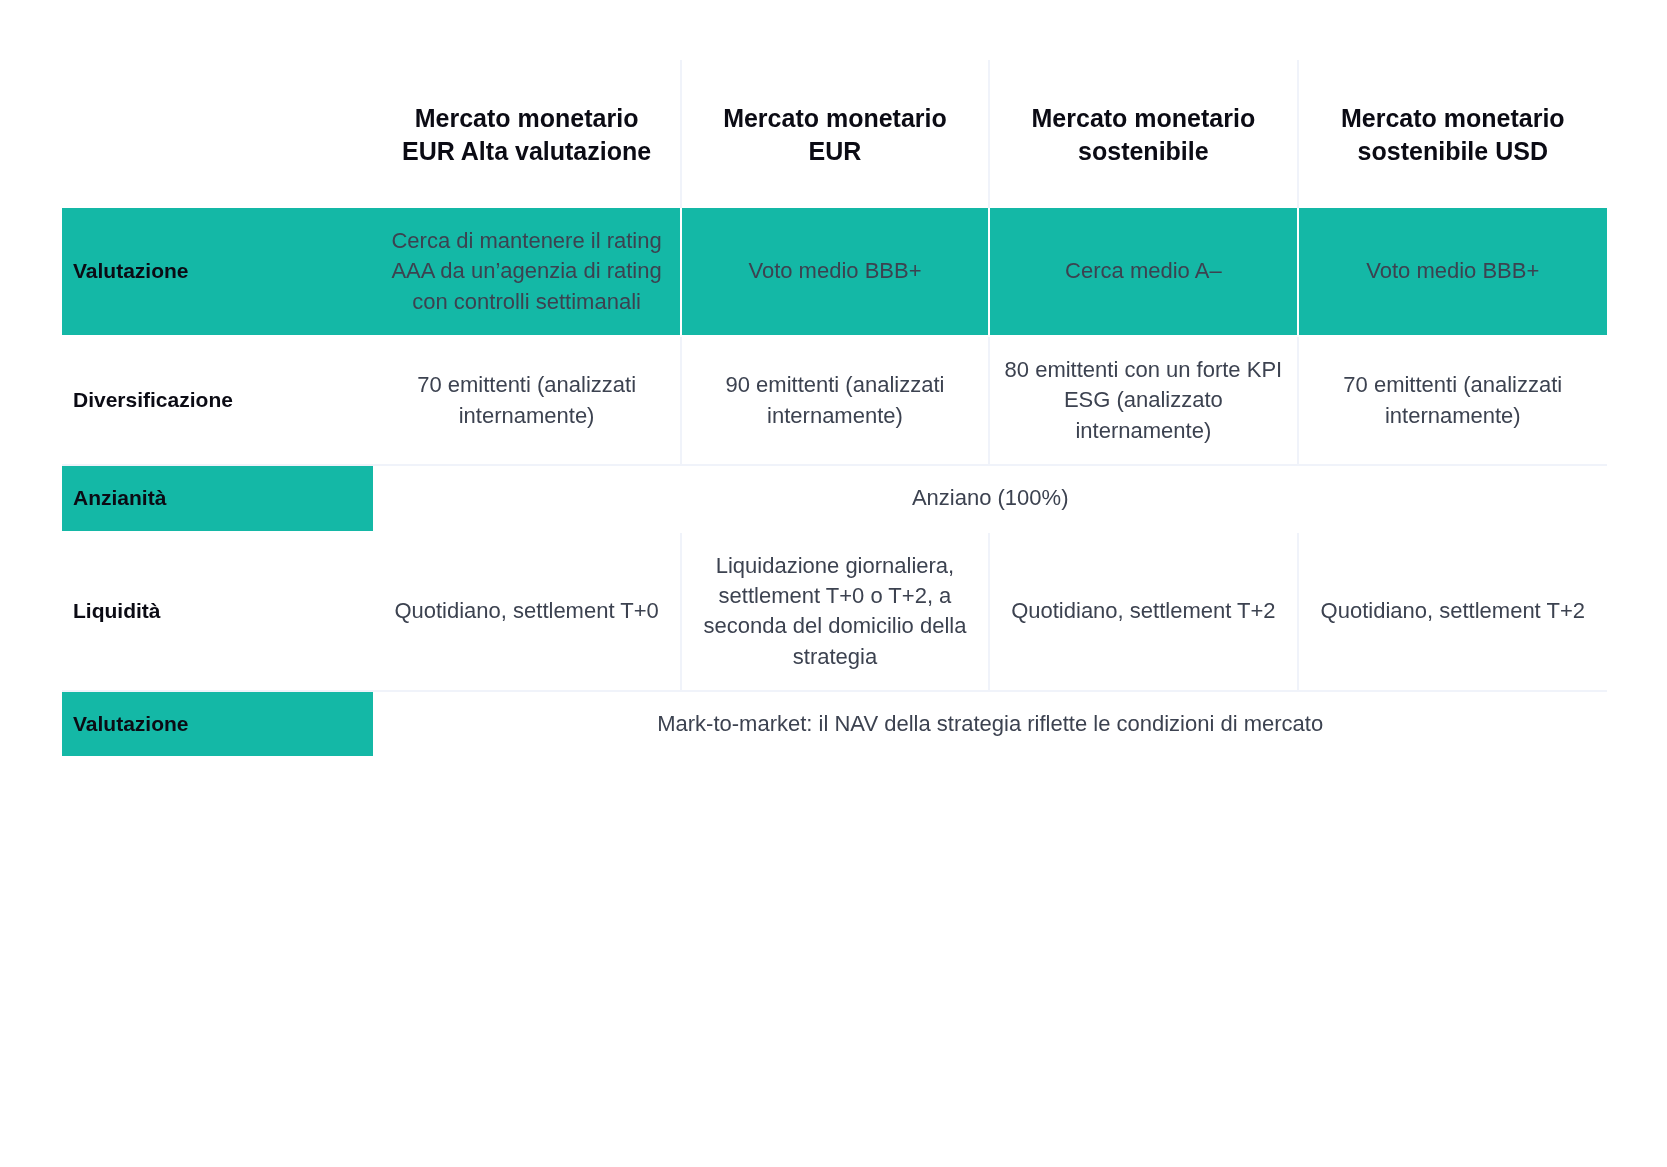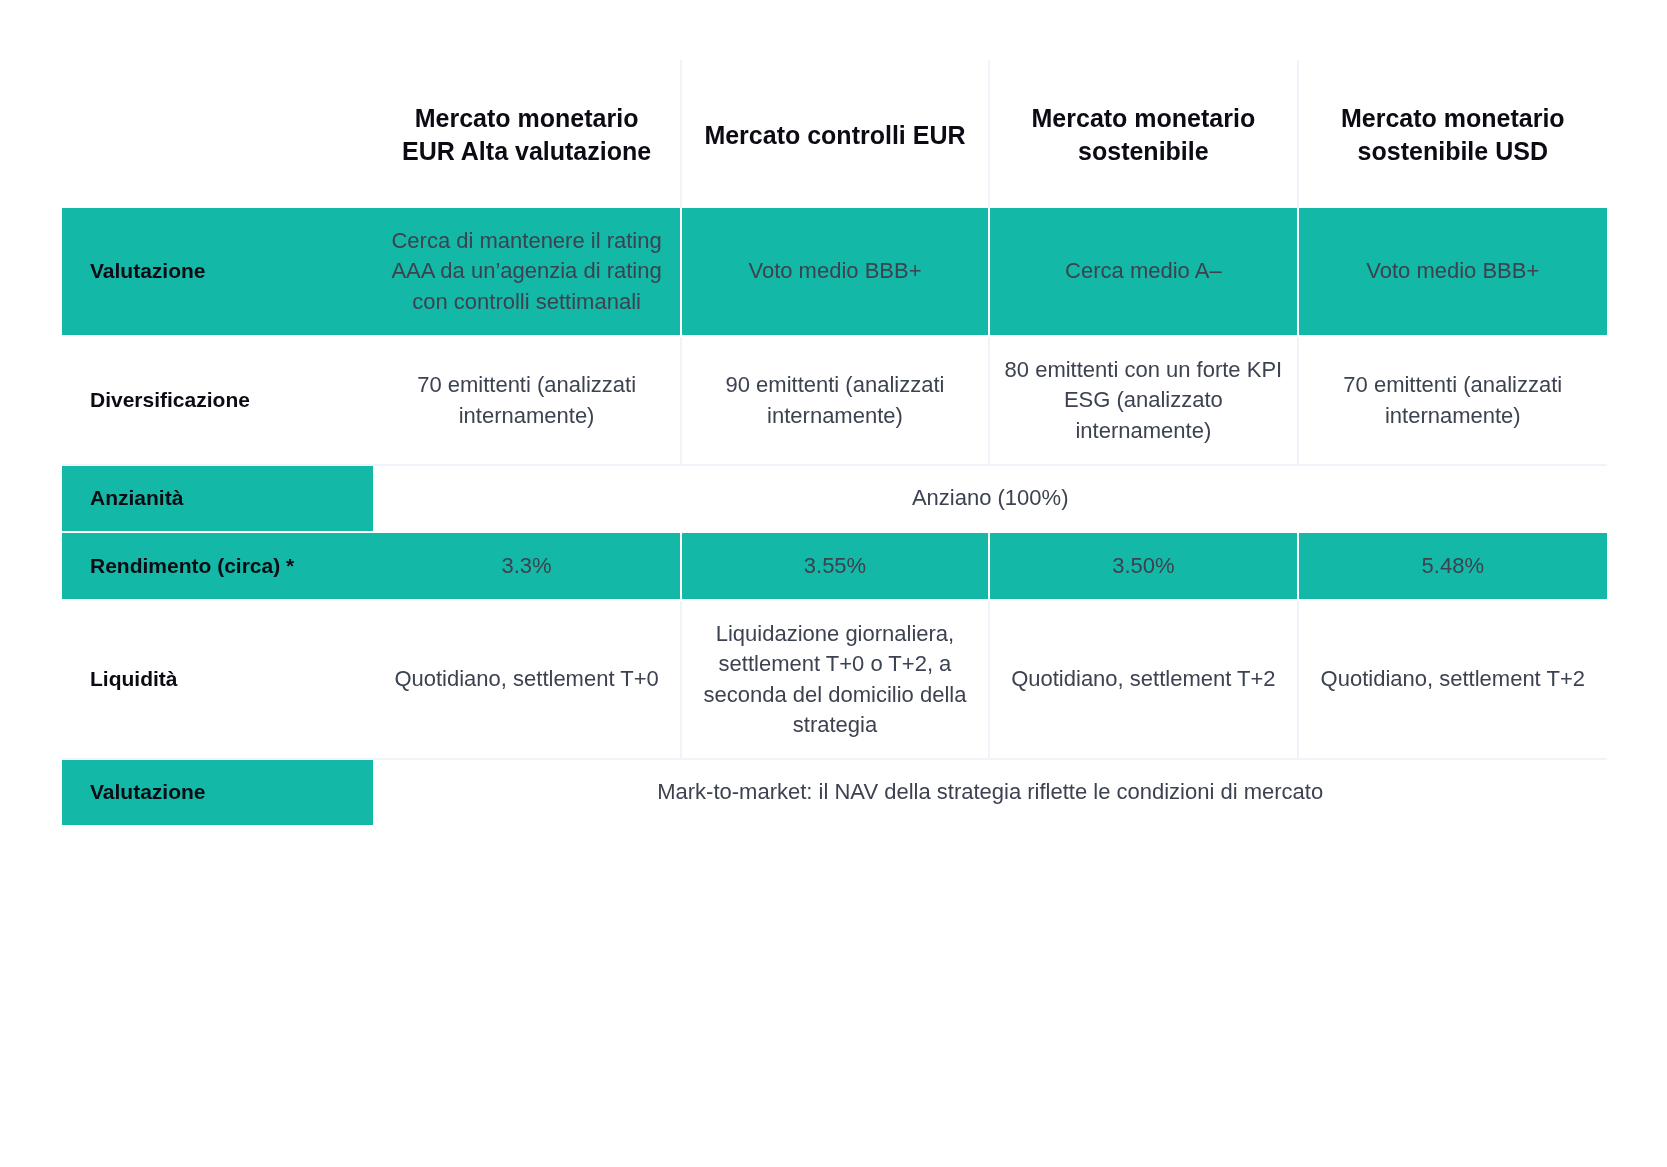--- a/index.html
+++ b/index.html
@@ -61,21 +61,21 @@
     height: 148px;
   }
   .hdr-cell.last { border-right: none; }
 
   
   .row-label {
     font-weight: bold;
     font-size: 21px;
     line-height: 1.35;
     color: #0b0b14;
-    padding: 18px 14px 18px 28px;
+    padding: 18px 14px 18px 11px;
     text-align: left;
     border-bottom: 2px solid #ffffff;
   }
 
   
   .data-cell {
     font-size: 22px;
     line-height: 1.38;
     color: #3c4250;
     text-align: center;
@@ -117,21 +117,21 @@
         <col class="label-col">
         <col class="data-col">
         <col class="data-col">
         <col class="data-col">
         <col class="data-col">
       </colgroup>
       <thead>
         <tr>
           <th class="hdr-blank"></th>
           <th class="hdr-cell">Mercato monetario EUR Alta valutazione</th>
-          <th class="hdr-cell">Mercato controlli EUR</th>
+          <th class="hdr-cell">Mercato monetario EUR</th>
           <th class="hdr-cell">Mercato monetario sostenibile</th>
           <th class="hdr-cell last">Mercato monetario sostenibile USD</th>
         </tr>
       </thead>
       <tbody>
 
         <tr class="shaded">
           <td class="row-label">Valutazione</td>
           <td class="data-cell">Cerca di mantenere il rating AAA da un’agenzia di rating con controlli settimanali</td>
           <td class="data-cell">Voto medio BBB+</td>
@@ -146,27 +146,20 @@
           <td class="data-cell">80 emittenti con un forte KPI ESG (analizzato internamente)</td>
           <td class="data-cell last">70 emittenti (analizzati internamente)</td>
         </tr>
 
         <tr class="shaded">
           <td class="row-label">Anzianità</td>
           <td class="span-cell" colspan="4">Anziano (100%)</td>
         </tr>
 
 
-        <tr class="shaded">
-          <td class="row-label">Rendimento (circa) *</td>
-          <td class="data-cell">3.3%</td>
-          <td class="data-cell">3.55%</td>
-          <td class="data-cell">3.50%</td>
-          <td class="data-cell last">5.48%</td>
-        </tr>
 
         <tr class="plain">
           <td class="row-label">Liquidità</td>
           <td class="data-cell">Quotidiano, settlement T+0</td>
           <td class="data-cell">Liquidazione giornaliera, settlement T+0 o T+2, a seconda del domicilio della strategia</td>
           <td class="data-cell">Quotidiano, settlement T+2</td>
           <td class="data-cell last">Quotidiano, settlement T+2</td>
         </tr>
 
         <tr class="shaded">

